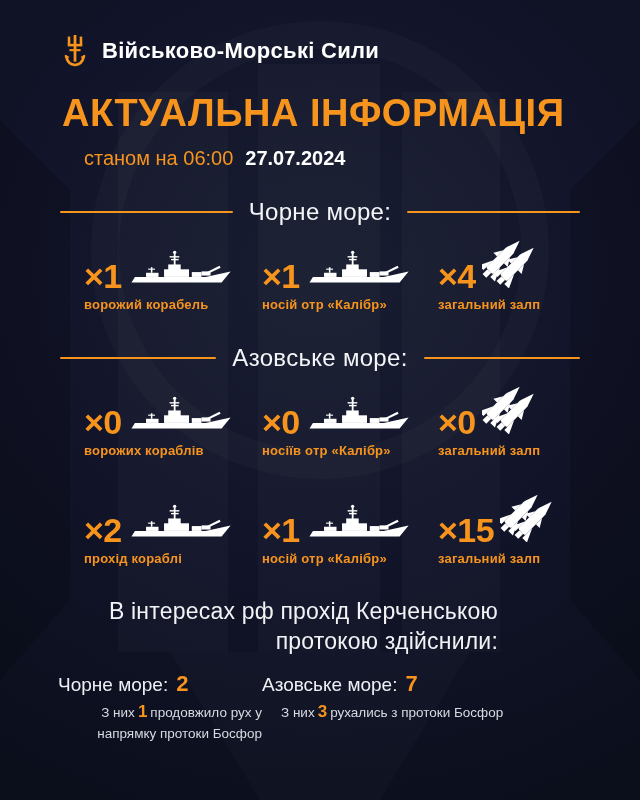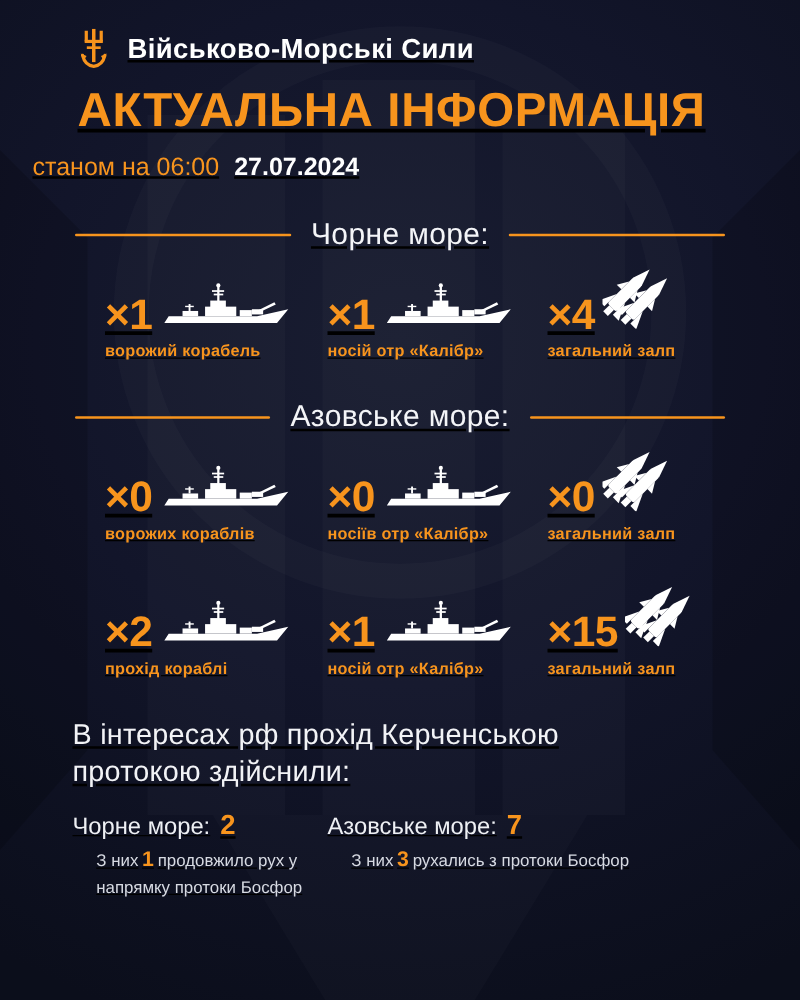--- a/index.html
+++ b/index.html
@@ -6,51 +6,51 @@
   body{
     width:640px;height:800px;overflow:hidden;
     font-family:"Liberation Sans","DejaVu Sans",sans-serif;
     background:#0e1120;
   }
   .page{
     position:relative;width:640px;height:800px;
     background:radial-gradient(95% 72% at 50% 34%, #191d31 0%, #12152a 48%, #0b0e1b 100%);
   }
   .watermark{position:absolute;inset:0;z-index:0;pointer-events:none;}
-  .content{position:relative;z-index:1;padding-top:22px;text-decoration:underline;}
+  .content{position:relative;z-index:1;padding-top:34px;}
 
   
   .brand{display:flex;align-items:center;gap:14px;margin-left:62px;height:34px;}
   .brand-icon svg{display:block;}
   .brand-name{color:#ffffff;font-size:22px;font-weight:700;letter-spacing:.3px;}
 
   
   .main-title{
-    margin:12px 62px 0 62px;color:#F7941D;font-size:38px;font-weight:800;
+    margin:24px 62px 0 62px;color:#F7941D;font-size:38px;font-weight:800;
     letter-spacing:.5px;line-height:1.12;white-space:nowrap;
   }
-  .subtitle{display:flex;align-items:baseline;gap:12px;margin:12px 0 0 26px;font-size:20px;}
+  .subtitle{display:flex;align-items:baseline;gap:12px;margin:12px 0 0 84px;font-size:20px;}
   .subtitle .asof{color:#F7941D;font-weight:500;}
   .subtitle .date{color:#ffffff;font-weight:700;}
 
   
   .section{margin-top:28px;}
   .section + .section{margin-top:32px;}
   .section-head{display:flex;align-items:center;margin:0 60px;gap:16px;}
   .section-head .rule{flex:1;height:2px;background:#F7941D;border-radius:1px;}
   .section-title{color:#f4f5f8;font-size:24px;font-weight:500;letter-spacing:.3px;white-space:nowrap;}
   .stats{display:grid;grid-template-columns:178px 176px 170px;margin:10px 0 0 84px;}
   .stat-top{display:flex;align-items:flex-end;gap:6px;height:56px;}
   .stat-value{color:#F7941D;font-size:34px;font-weight:800;line-height:.9;letter-spacing:-.5px;}
   .stat-icon{display:block;}
   .stat-icon.ship svg{display:block;}
   .stat-label{margin-top:5px;color:#F7941D;font-size:13px;font-weight:700;letter-spacing:.2px;white-space:nowrap;}
 
   
-  .kerch{margin:30px 60px 0 58px;}
+  .kerch{margin:30px 60px 0 58px;text-align:right;}
   .kerch-heading{color:#f2f3f6;font-size:23px;font-weight:500;line-height:1.33;max-width:440px;letter-spacing:.2px;}
   .kerch-entries{display:flex;margin-top:14px;}
   .entry{min-width:0;}
   .entry.first{width:204px;margin-right:0;}
   .entry.second{margin-left:0;}
   .entry-head{display:flex;align-items:baseline;gap:8px;}
   .entry-sea{color:#eef0f4;font-size:19px;font-weight:500;}
   .entry-count{color:#F7941D;font-size:22px;font-weight:800;}
   .entry-note{margin-top:3px;color:#d7dae2;font-size:13.5px;font-weight:500;line-height:1.42;margin-left:19px;}
   .entry-note .num{color:#F7941D;font-size:17px;font-weight:800;padding:0 3px;}

